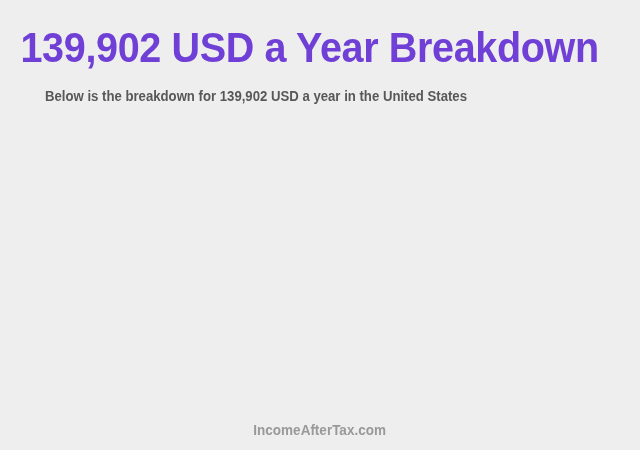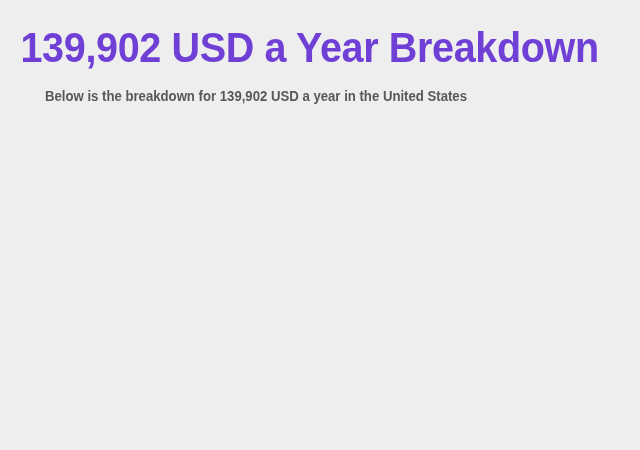--- a/index.html
+++ b/index.html
@@ -89,14 +89,17 @@
 
 <div class="page">
 
   <div class="header-block">
     <h1 class="page-title">139,902 USD a Year Breakdown</h1>
     <p class="page-subtitle">Below is the breakdown for 139,902 USD a year in the United States</p>
   </div>
 
   <div class="content-area"></div>
 
+  <div class="footer-block">
+    <span class="footer-brand">IncomeAfterTax.com</span>
+  </div>
 
 </div>
 
 </body></html>

